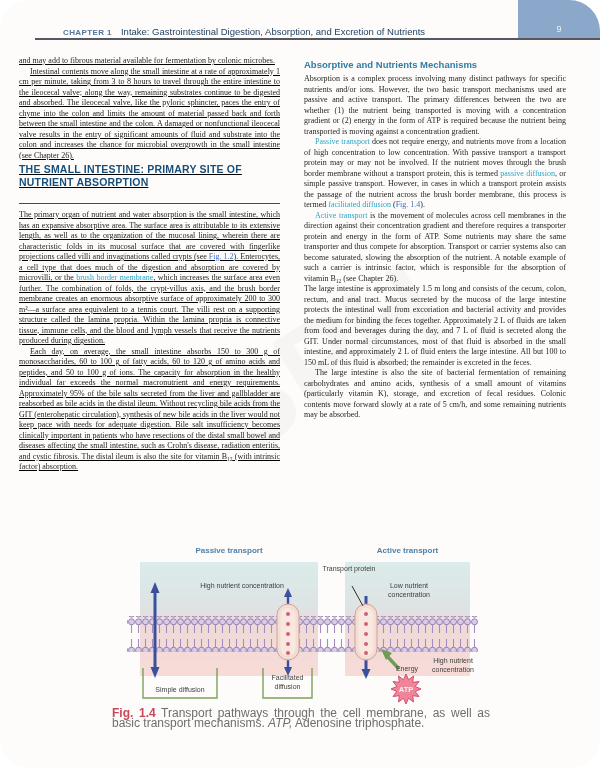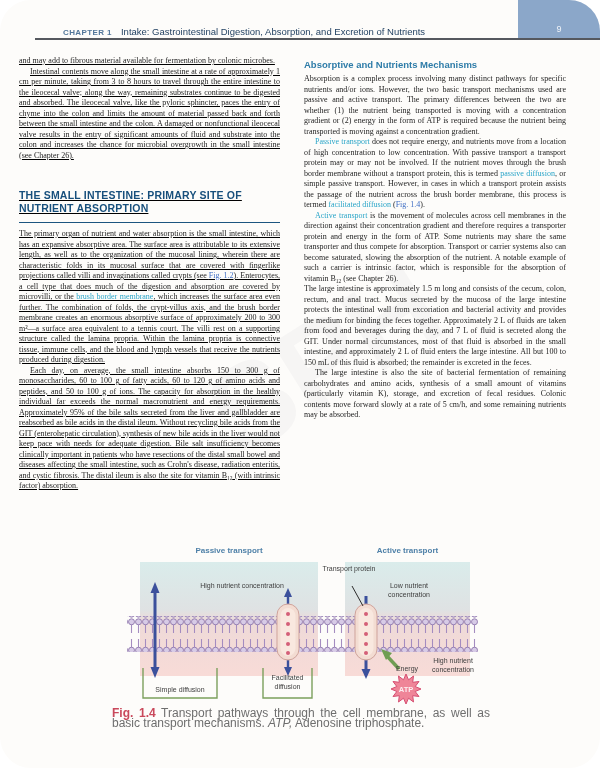--- a/index.html
+++ b/index.html
@@ -15,21 +15,21 @@
         display:flex;align-items:flex-end;justify-content:center;}
   .page-num{font-family:"Liberation Sans",sans-serif;font-size:9px;color:#eef3f8;padding-bottom:4px;}
   
   .col{position:absolute;top:56px;width:261px;}
   .col-left{left:19px;text-decoration:underline;}
   .col-right{left:304px;width:262px;}
   .col p{margin:0;text-align:justify;font-size:8px;line-height:10.5px;color:#242424;}
   .col p.ind{text-indent:11px;}
   .h1{font-family:"Liberation Sans",sans-serif;font-weight:bold;font-size:10.5px;line-height:12.5px;
         color:#174f7c;letter-spacing:.2px;border-bottom:1.5px solid #1c5580;
-        padding-bottom:8px;margin:28px 0 6px 0;}
+        padding-bottom:15px;margin:2px 0 6px 0;}
   .h2{font-family:"Liberation Sans",sans-serif;font-weight:bold;font-size:9.5px;
         color:#2e7ca8;margin:3px 0 4px 0;}
   .term{color:#2aa5c8;}
   .link{color:#3f6ec4;cursor:pointer;text-decoration:none;}
   sub{font-size:5.5px;vertical-align:-1.5px;line-height:0;}
   
   .watermark{position:absolute;top:290px;left:200px;font-family:"Liberation Sans",sans-serif;
         font-weight:bold;font-size:120px;color:rgba(110,115,135,0.05);
         transform:rotate(-32deg);pointer-events:none;}
   

